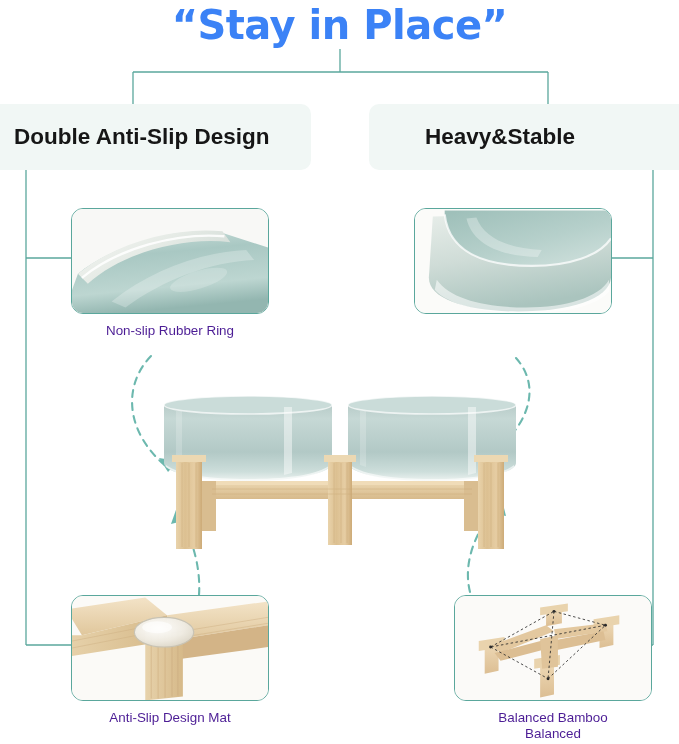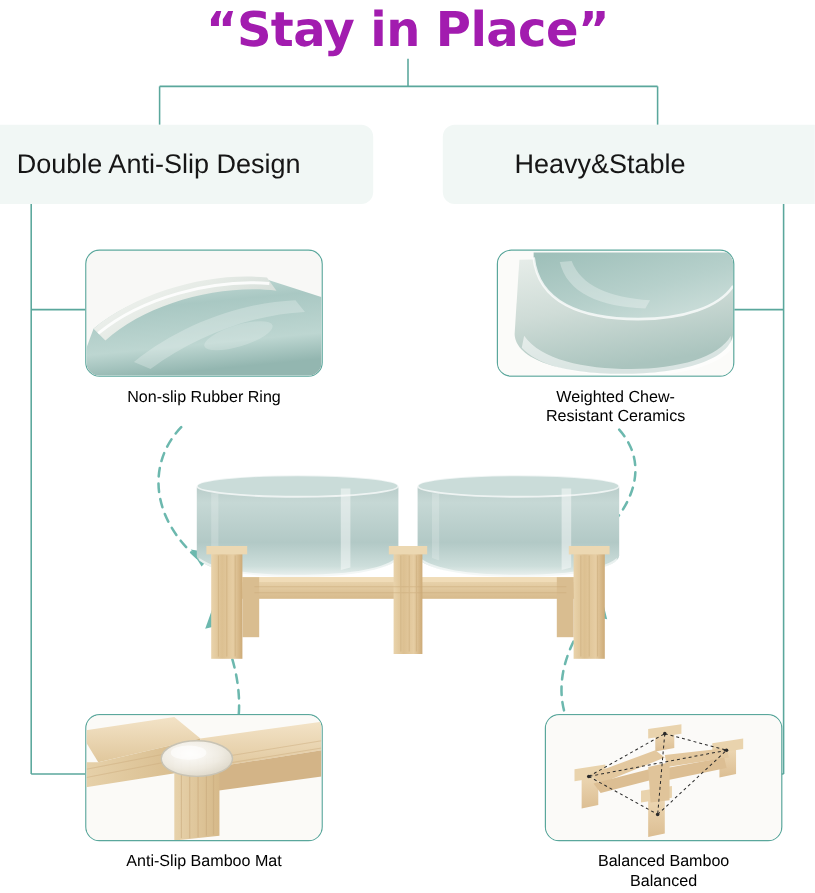--- a/index.html
+++ b/index.html
@@ -23,21 +23,21 @@
   
   .title {
     position: absolute;
     left: 0;
     top: 2px;
     width: 679px;
     text-align: center;
     font-size: 40px;
     font-weight: bold;
     letter-spacing: -0.5px;
-    color: #a21caf;
+    color: #3b82f6;
     font-family: "DejaVu Sans", sans-serif;
     white-space: nowrap;
   }
 
   
   .connectors {
     position: absolute;
     left: 0;
     top: 0;
     width: 679px;
@@ -50,21 +50,21 @@
     position: absolute;
     height: 66px;
     background: #f1f7f5;
     border-radius: 10px;
     display: flex;
     align-items: center;
     box-sizing: border-box;
   }
   .pill-label {
     font-size: 22.5px;
-    font-weight: normal;
+    font-weight: bold;
     color: #161616;
     white-space: nowrap;
     font-family: "Liberation Sans", sans-serif;
   }
   #pill-left {
     left: -12px;
     top: 104px;
     width: 323px;
     padding-left: 26px;
     justify-content: flex-start;
@@ -90,21 +90,21 @@
     background: #f7f7f5;
     overflow: hidden;
     box-sizing: border-box;
   }
   .caption {
     margin-top: 9px;
     width: 198px;
     text-align: center;
     font-size: 13.4px;
     line-height: 15.5px;
-    color: #000000;
+    color: #4c1d95;
     font-family: "Liberation Sans", sans-serif;
   }
   #feat-tl { left: 71px;  top: 208px; }
   #feat-tr { left: 414px; top: 208px; }
   #feat-bl { left: 71px;  top: 595px; }
   #feat-br { left: 414px; top: 595px; margin-left: 40px; }
 
   
   #hero {
     position: absolute;
@@ -219,24 +219,20 @@
         <path d="M30,6 C34,44 70,58 118,58 C156,58 186,48 198,30 L198,2 L30,2 Z" fill="url(#trInner)"></path>
 
         <path d="M30,6 C34,44 70,58 118,58 C156,58 186,48 198,30" stroke="#ffffff" stroke-width="2.2" fill="none" opacity="0.75"></path>
 
         <path d="M52,10 C58,36 86,48 124,49 L128,42 C94,40 70,30 62,9 Z" fill="#ffffff" opacity="0.3"></path>
 
         <path d="M22,72 C36,92 72,100 112,100 C152,100 186,90 196,72 L196,84
                  C182,99 150,106 110,106 C66,106 32,96 20,82 Z" fill="#ffffff" opacity="0.55"></path>
       </svg>
     </div>
-    <div class="caption">
-      <div>Weighted Chew-</div>
-      <div>Resistant Ceramics</div>
-    </div>
   </div>
 
   <div class="feature" id="feat-bl">
     <div class="thumb">
       <svg class="fill" viewBox="0 0 198 106" preserveAspectRatio="xMidYMid slice">
         <defs>
           <linearGradient id="blWoodA" x1="0" y1="0" x2="0" y2="1">
             <stop offset="0" stop-color="#f3e3c7"></stop>
             <stop offset="1" stop-color="#e0c79c"></stop>
           </linearGradient>
@@ -279,21 +275,21 @@
             <path d="M0,53 L92,35"></path>
           <path d="M100,38 L198,22"></path>
             <path d="M100,44 L198,28"></path>
         </g>
 
         <ellipse cx="93" cy="37" rx="30" ry="15" fill="url(#blPad)" opacity="0.95"></ellipse>
         <ellipse cx="93" cy="37" rx="30" ry="15" fill="none" stroke="#c8c3b4" stroke-width="1.2"></ellipse>
         <ellipse cx="86" cy="32" rx="15" ry="6" fill="#ffffff" opacity="0.6"></ellipse>
       </svg>
     </div>
-    <div class="caption">Anti-Slip Bamboo Mat</div>
+    <div class="caption">Anti-Slip Design Mat</div>
   </div>
 
   <div class="feature" id="feat-br">
     <div class="thumb">
       <svg class="fill" viewBox="0 0 198 106" preserveAspectRatio="xMidYMid slice">
         <defs>
           <linearGradient id="brWood" x1="0" y1="0" x2="0" y2="1">
             <stop offset="0" stop-color="#f0dcba"></stop>
             <stop offset="1" stop-color="#dcbe93"></stop>
           </linearGradient>

